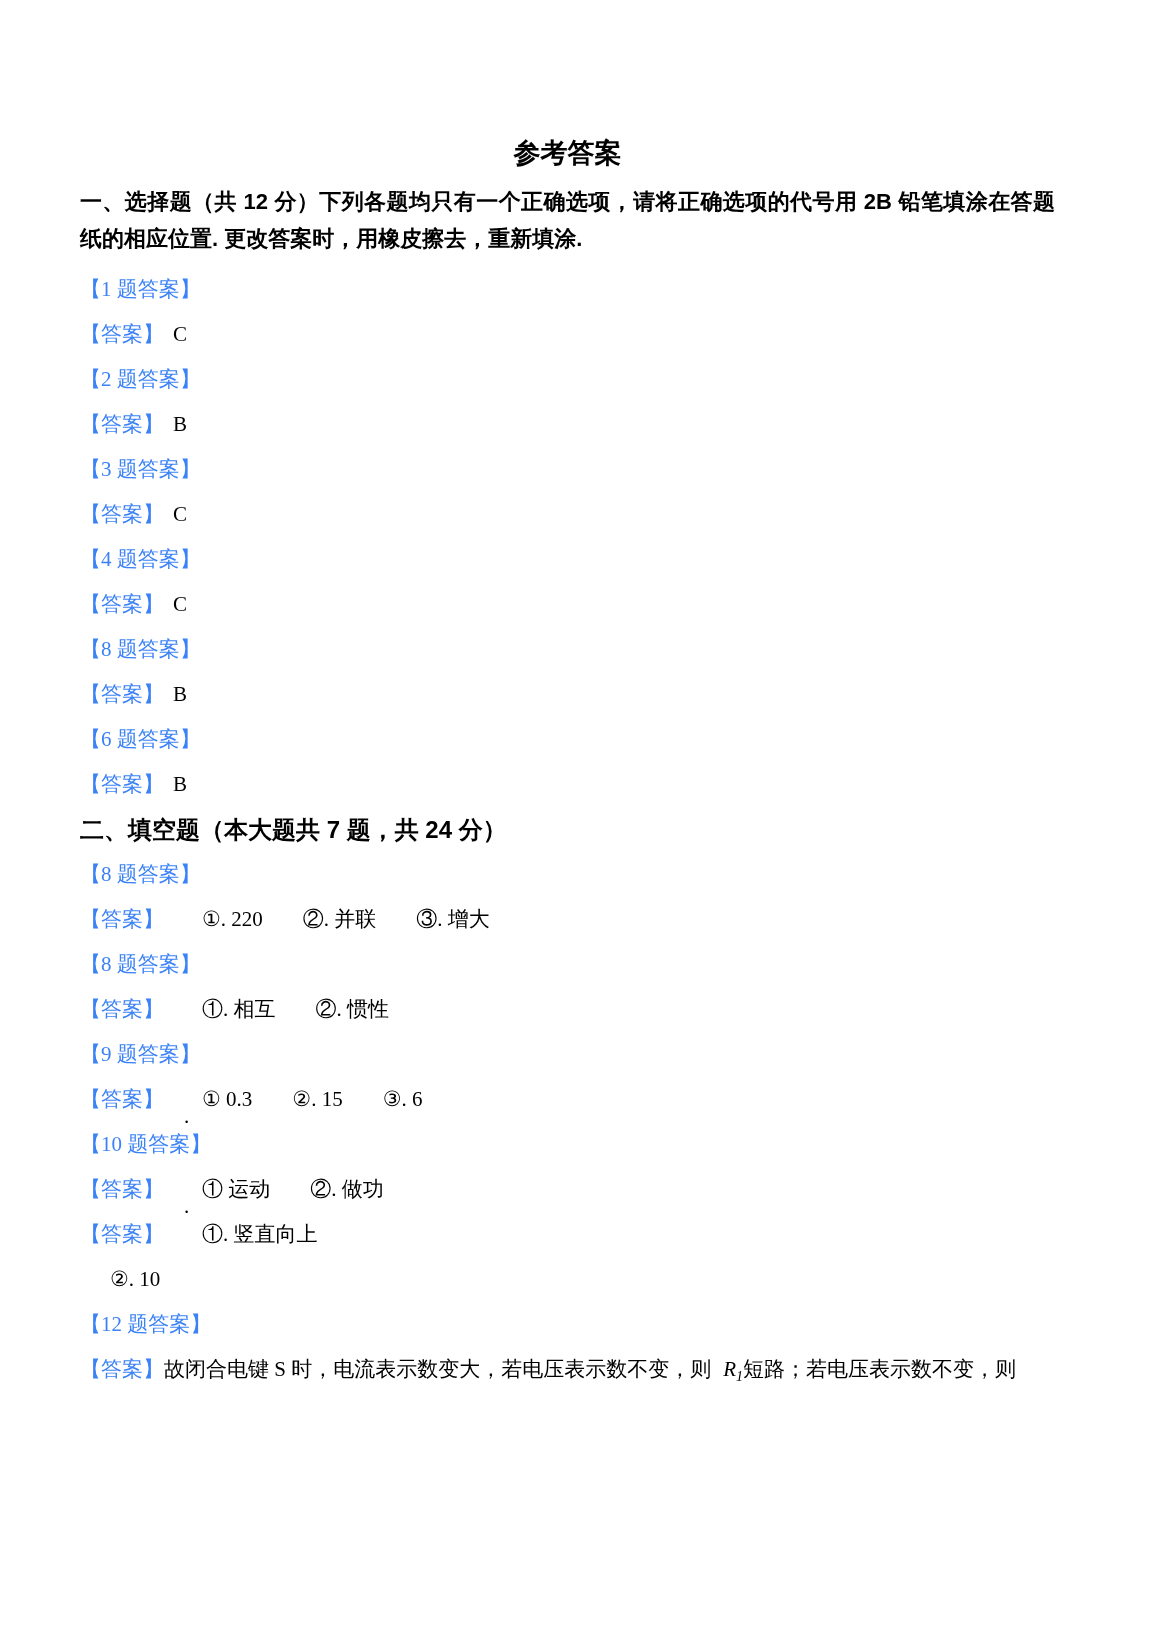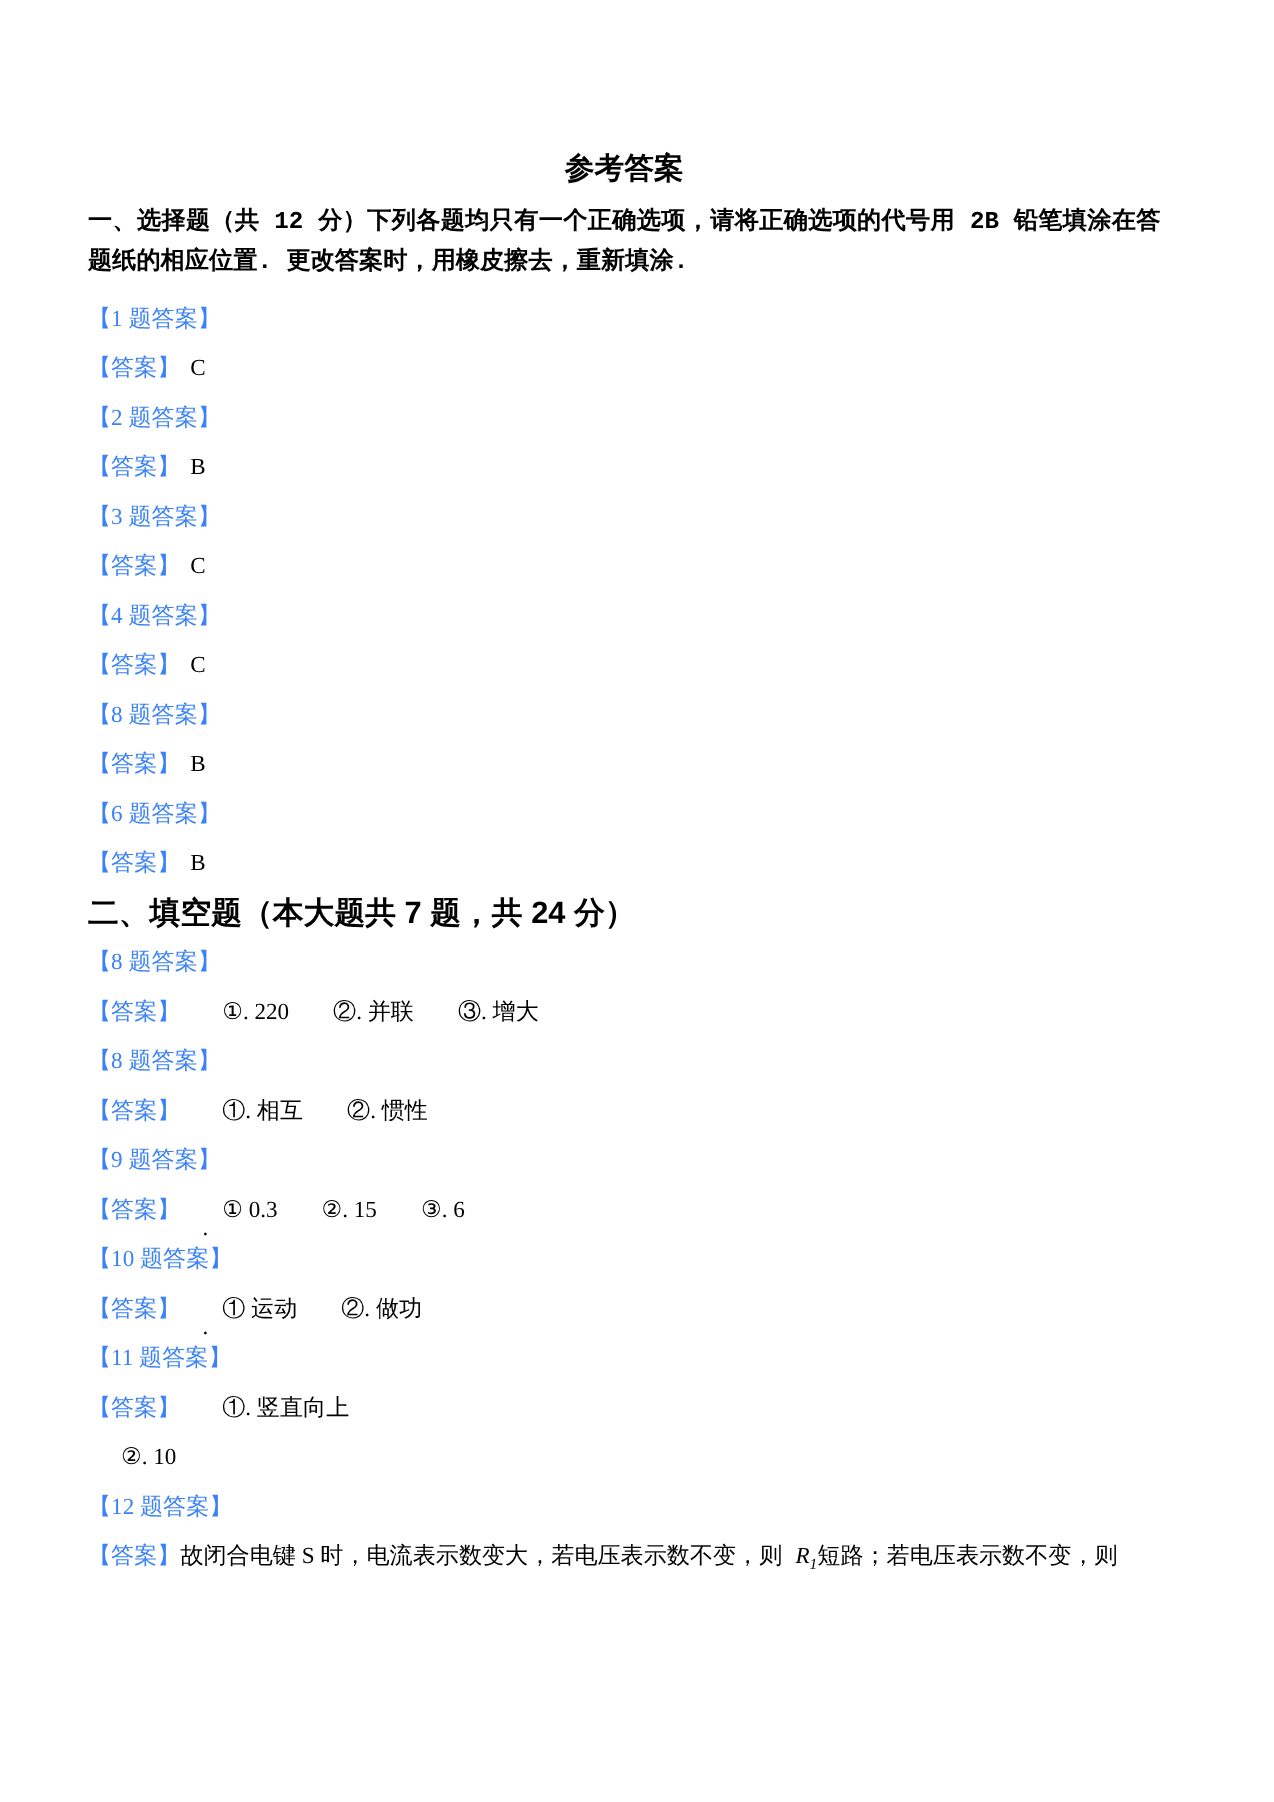--- a/index.html
+++ b/index.html
@@ -1,22 +1,22 @@
 <!DOCTYPE html>
 <html><head>
 <meta charset="utf-8">
 <style>
   html,body{margin:0;padding:0;background:#ffffff;}
   body{width:1158px;height:1638px;font-family:"Liberation Serif","DejaVu Serif",serif;color:#000;}
   .page{padding:135px 103px 0 80px;box-sizing:border-box;}
   .title{font-size:27px;font-weight:bold;text-align:center;margin:0 0 12px 0;
          font-family:"Liberation Serif","DejaVu Serif",serif;}
   .intro{font-size:22px;font-weight:bold;line-height:37px;margin:0 0 10px 0;
-         font-family:Liberation Mono, monospace;text-align:justify;}
-  .section-heading{font-size:28px;font-weight:bold;line-height:45px;margin:0;
+         font-family:Liberation Sans, sans-serif;text-align:justify;}
+  .section-heading{font-size:24px;font-weight:bold;line-height:45px;margin:0;
          font-family:"Liberation Sans","DejaVu Sans",sans-serif;}
   .line{font-size:21px;line-height:45px;margin:0;position:relative;}
   .blue{color:#3b82f6;}
   .ans{margin-left:9px;}
   .part{margin-left:38px;display:inline-block;}
   .part + .part{margin-left:40px;}
   .cont-line{padding-left:30px;}
   .cont{display:inline-block;}
   .stray{position:absolute;left:104px;top:34px;font-size:21px;line-height:10px;}
   .var{font-style:italic;font-family:"Liberation Serif","DejaVu Serif",serif;margin-left:12px;}
@@ -57,20 +57,19 @@
 
   <div class="line"><span class="blue">【8 题答案】</span></div>
   <div class="line"><span class="blue">【答案】</span><span class="part">①. 相互</span><span class="part">②. 惯性</span></div>
 
   <div class="line"><span class="blue">【9 题答案】</span></div>
   <div class="line"><span class="blue">【答案】</span><span class="part">① 0.3</span><span class="part">②. 15</span><span class="part">③. 6</span><span class="stray">.</span></div>
 
   <div class="line"><span class="blue">【10 题答案】</span></div>
   <div class="line"><span class="blue">【答案】</span><span class="part">① 运动</span><span class="part">②. 做功</span><span class="stray">.</span></div>
 
-  <div class="line"><span class="blue">【11 题答案】</span></div>
   <div class="line"><span class="blue">【答案】</span><span class="part">①. 竖直向上</span></div>
   <div class="line cont-line"><span class="cont">②. 10</span></div>
 
   <div class="line"><span class="blue">【12 题答案】</span></div>
   <div class="line"><span class="blue">【答案】</span><span>故闭合电键 S 时，电流表示数变大，若电压表示数不变，则</span><span class="var"><span>R</span><sub>1</sub></span><span>短路；若电压表示数不变，则</span></div>
 
 </div>
 
 </body></html>

